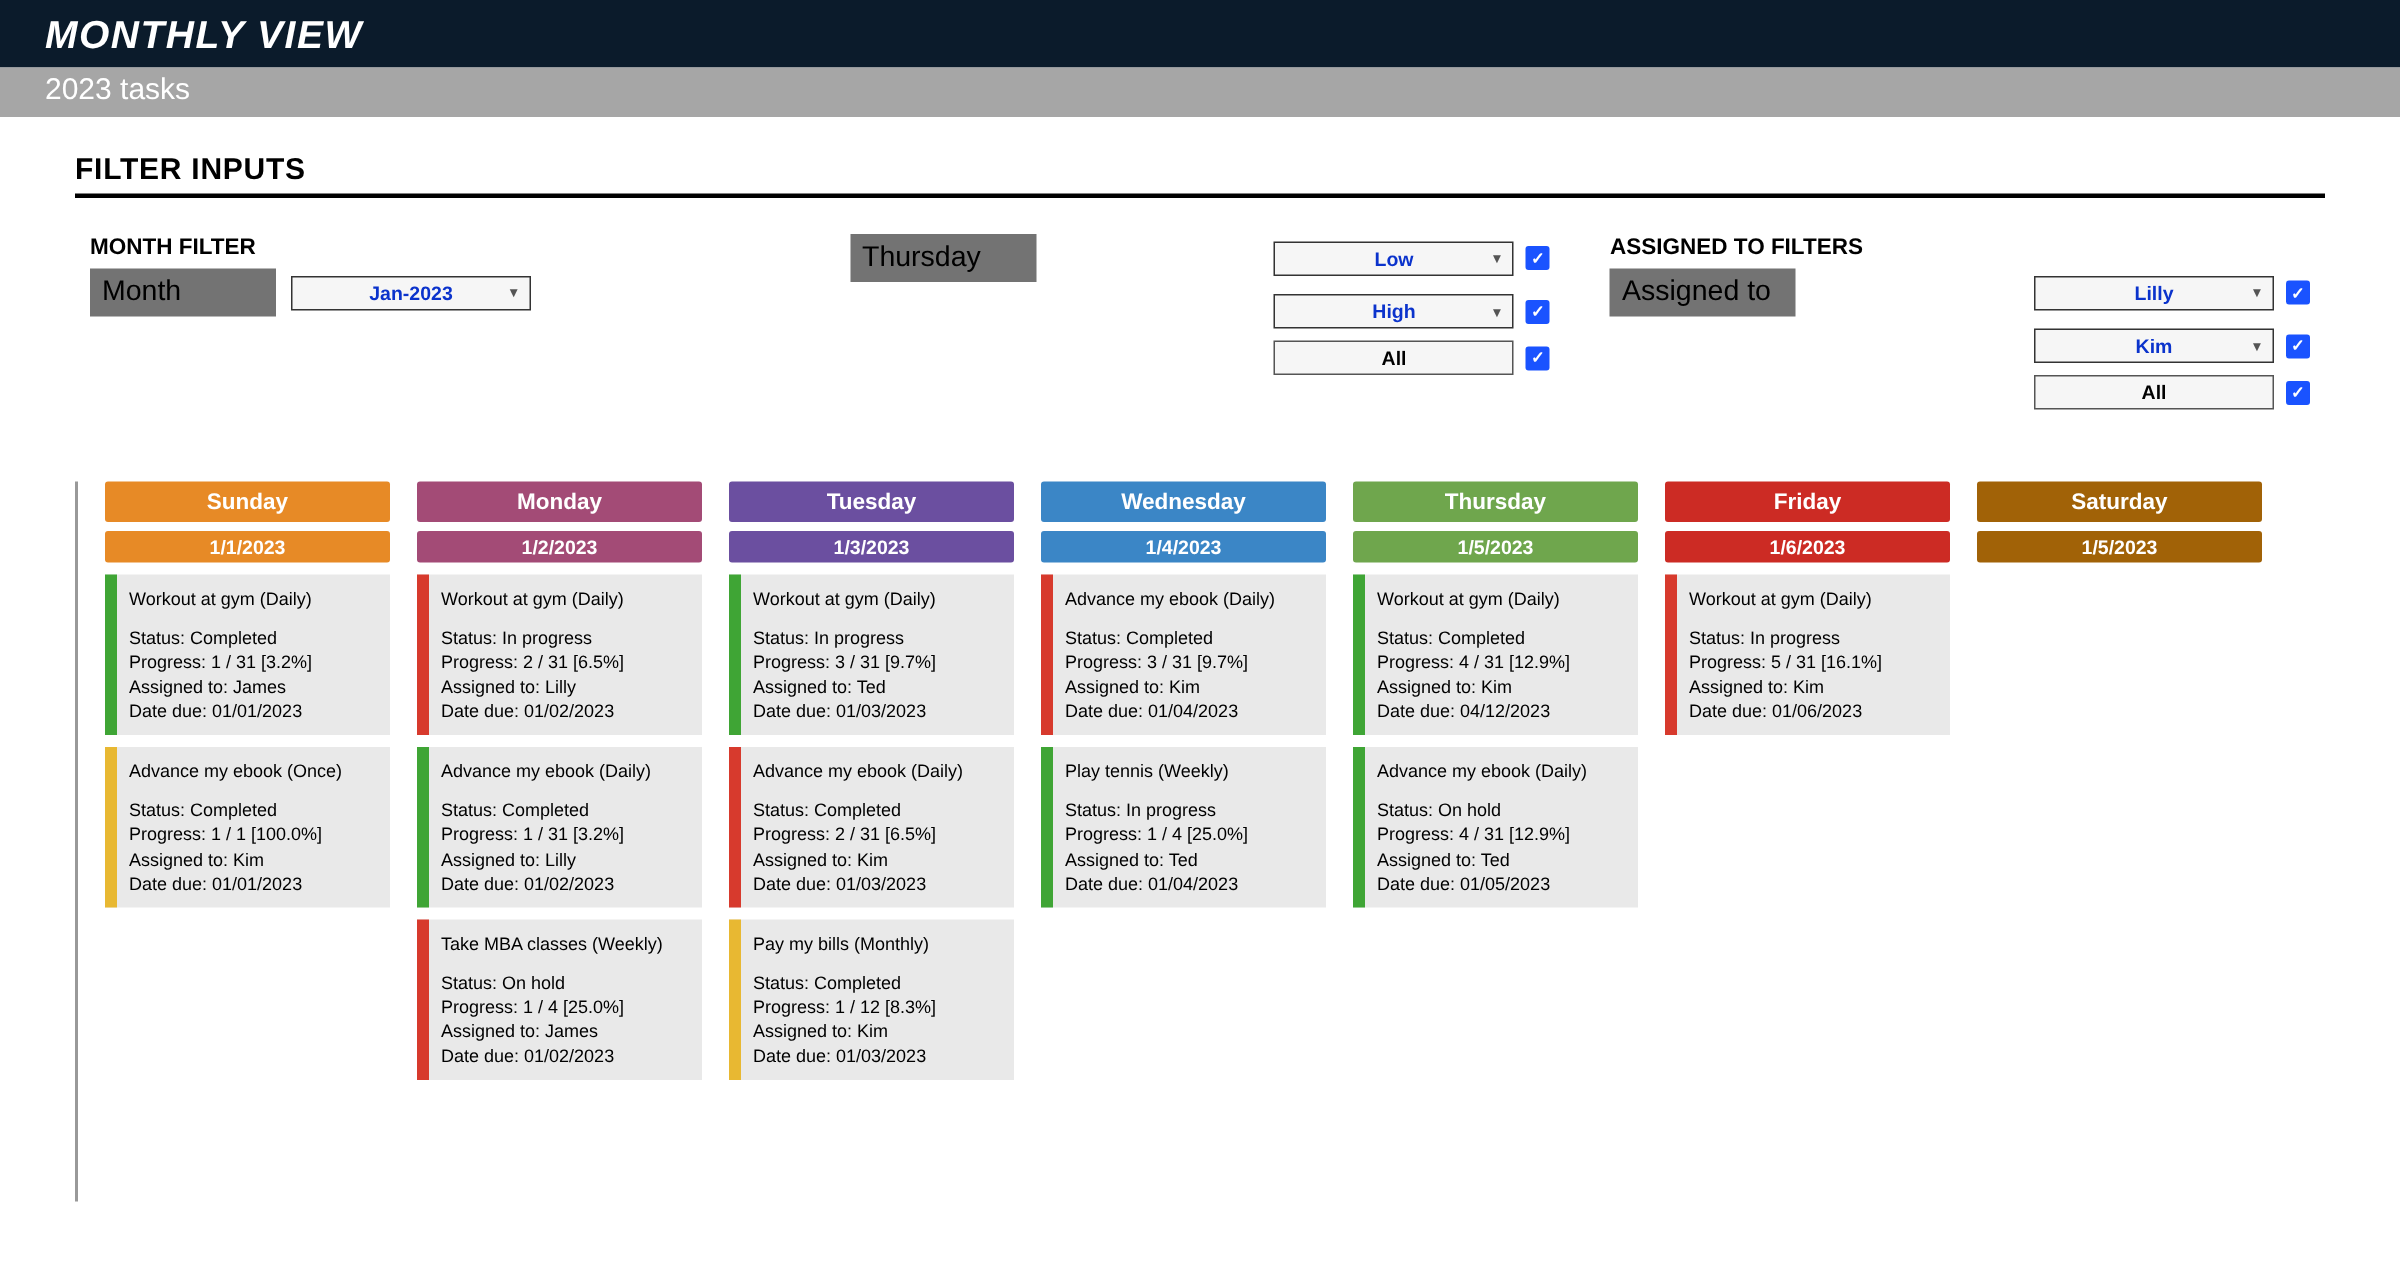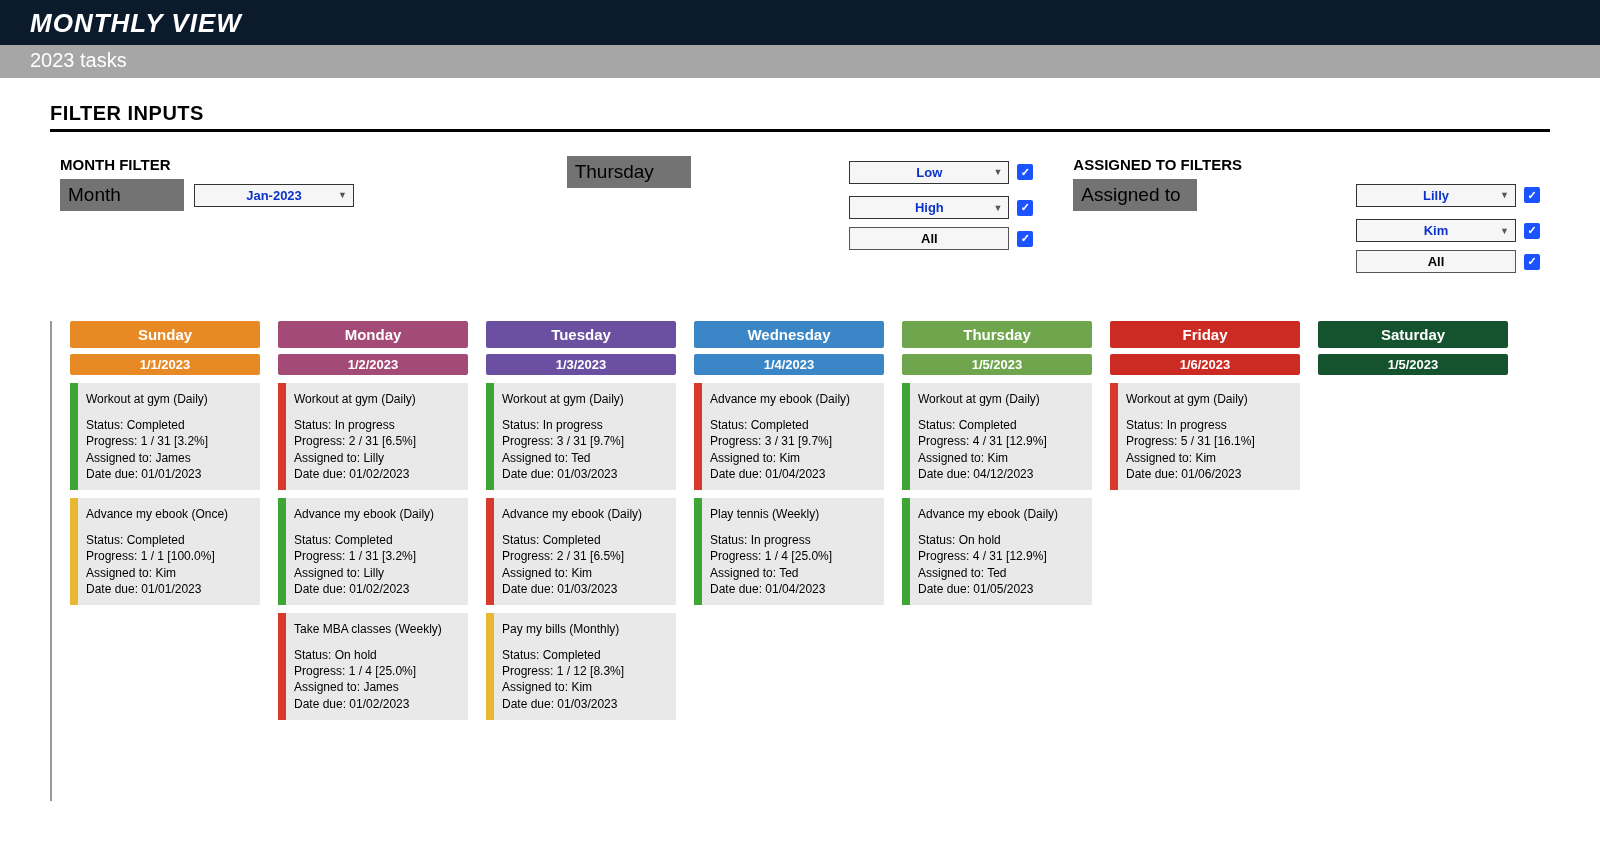--- a/index.html
+++ b/index.html
@@ -152,21 +152,21 @@
     line-height: 1.35;
     flex: 1;
   }
   .task-title { margin-bottom: 10px; }
   .clr-sunday   { background:#e78a26; }
   .clr-monday   { background:#a34b76; }
   .clr-tuesday  { background:#6b4fa0; }
   .clr-wednesday{ background:#3b86c6; }
   .clr-thursday { background:#6fa64d; }
   .clr-friday   { background:#cc2b24; }
-  .clr-saturday { background:#14532d; }
+  .clr-saturday { background:#a16207; }
   .stripe-green  { background:#3fa535; }
   .stripe-yellow { background:#e8b832; }
   .stripe-red    { background:#d73a2d; }
 </style>
 </head>
 <body>
 
 <div class="header-dark">
   <h1>MONTHLY VIEW</h1>
 </div>

